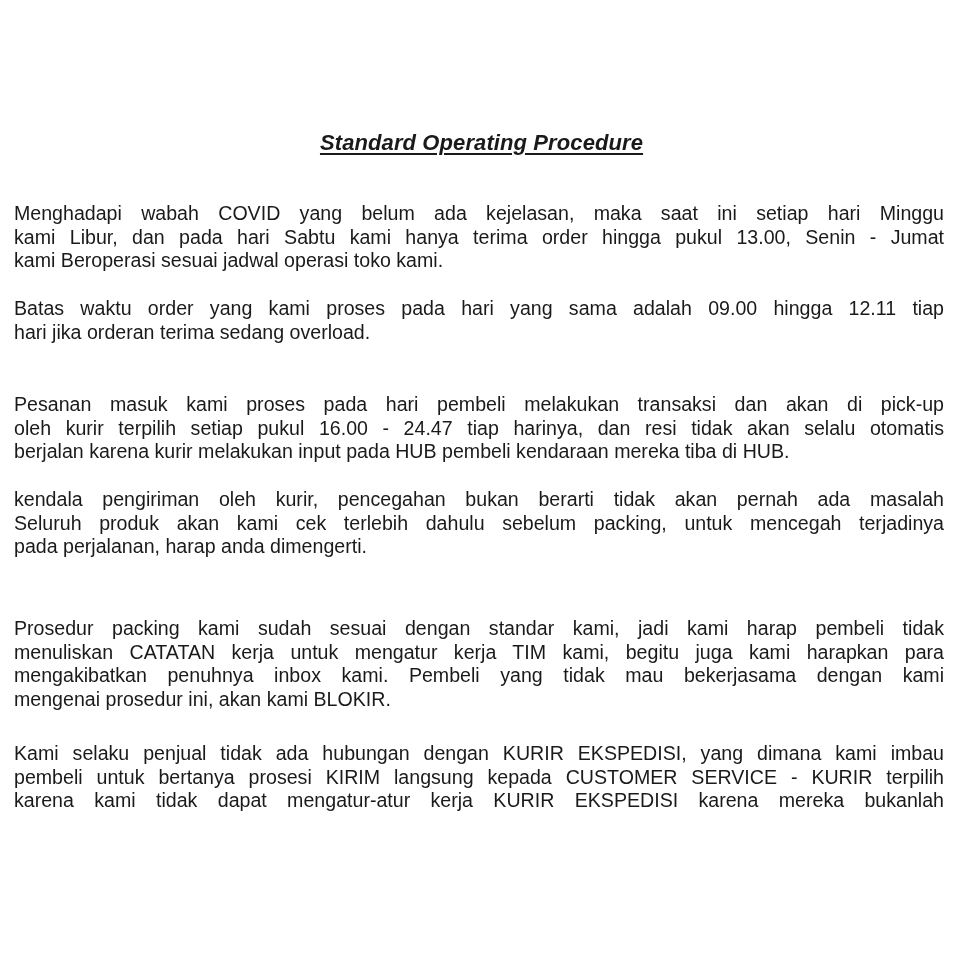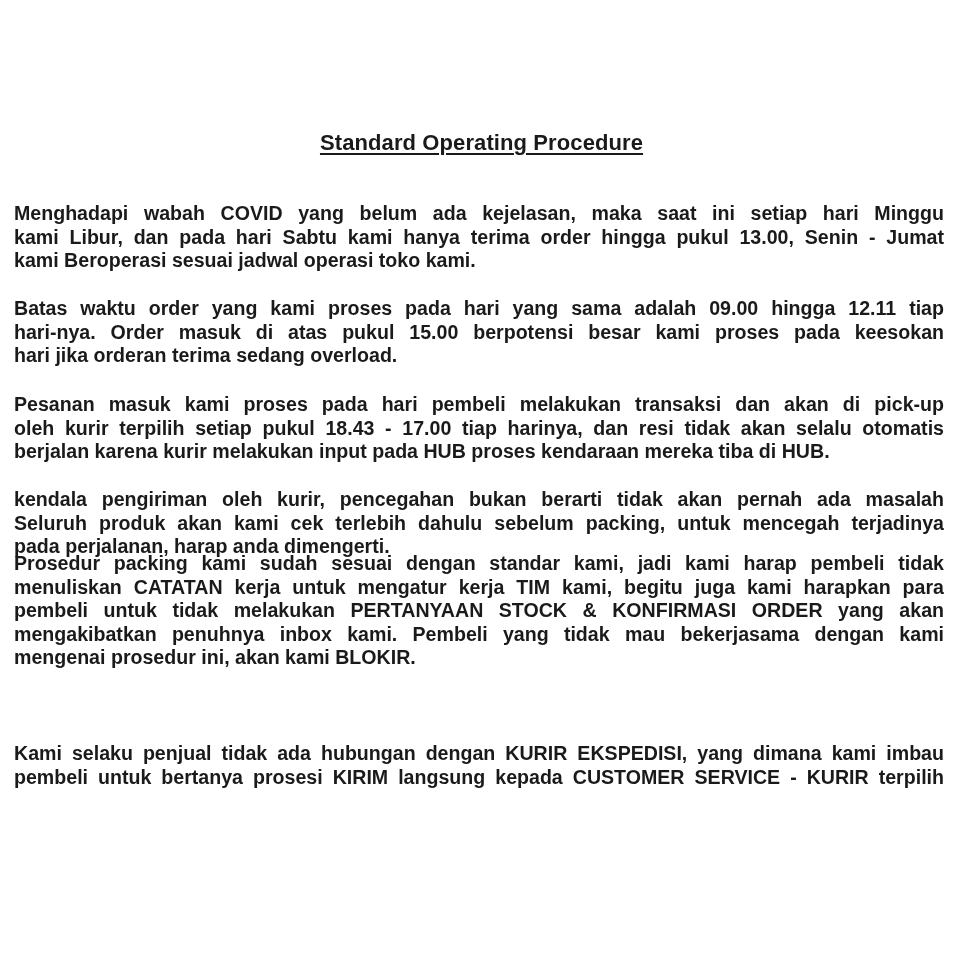--- a/index.html
+++ b/index.html
@@ -19,27 +19,28 @@
       position: absolute;
       left: 0;
       width: 963px;
       top: 130px;
       text-align: center;
       font-size: 22px;
       font-weight: bold;
       text-decoration: underline;
       text-underline-offset: 3px;
       letter-spacing: 0.1px;
+      font-style: italic;
     }
     .para {
       position: absolute;
       left: 14px;
       width: 930px;
       font-size: 19.6px;
-      font-weight: bold;
+      font-weight: normal;
       line-height: 23.6px;
     }
     .line {
       display: block;
       white-space: nowrap;
       text-align: justify;
       text-align-last: justify;
       height: 23.6px;
       overflow: visible;
     }
@@ -55,42 +56,41 @@
   <div class="title">Standard Operating Procedure</div>
 
   <div class="para" style="top:202px;">
     <span class="line">Menghadapi  wabah  COVID yang  belum ada kejelasan, maka  saat  ini  setiap  hari  Minggu</span>
     <span class="line">kami Libur, dan pada hari Sabtu kami hanya terima order hingga pukul 13.00, Senin - Jumat</span>
     <span class="line last">kami Beroperasi sesuai jadwal operasi toko kami.</span>
   </div>
 
   <div class="para" style="top:297px;">
     <span class="line">Batas waktu order yang kami proses pada hari yang sama  adalah 09.00  hingga  12.11  tiap</span>
-    <span class="line">hari-nya. Order  masuk di atas  pukul 15.00  berpotensi  besar  kami proses pada  keesokan</span>
     <span class="line last">hari jika orderan terima sedang overload.</span>
   </div>
 
   <div class="para" style="top:393px;">
     <span class="line">Pesanan masuk kami proses pada hari pembeli  melakukan  transaksi  dan  akan  di pick-up</span>
-    <span class="line">oleh kurir terpilih setiap pukul 18.43 - 17.00 tiap harinya, dan resi tidak akan selalu otomatis</span>
-    <span class="line last">berjalan karena kurir melakukan input pada HUB proses kendaraan mereka tiba di HUB.</span>
+    <span class="line">oleh kurir terpilih setiap pukul 16.00 - 24.47 tiap harinya, dan resi tidak akan selalu otomatis</span>
+    <span class="line last">berjalan karena kurir melakukan input pada HUB pembeli kendaraan mereka tiba di HUB.</span>
   </div>
 
   <div class="para" style="top:488px;">
     <span class="line">kendala  pengiriman oleh kurir, pencegahan bukan  berarti tidak akan  pernah  ada  masalah</span>
     <span class="line">Seluruh produk akan kami cek terlebih dahulu sebelum packing, untuk mencegah terjadinya</span>
     <span class="line last">pada perjalanan, harap anda dimengerti.</span>
   </div>
 
-  <div class="para" style="top:552px;">
+  <div class="para" style="top:617px;">
     <span class="line">Prosedur packing kami  sudah sesuai dengan  standar kami, jadi  kami  harap pembeli  tidak</span>
     <span class="line">menuliskan CATATAN kerja untuk mengatur kerja TIM kami, begitu  juga kami  harapkan  para</span>
-    <span class="line">pembeli untuk tidak melakukan PERTANYAAN  STOCK  &amp;  KONFIRMASI  ORDER  yang  akan</span>
     <span class="line">mengakibatkan  penuhnya  inbox  kami. Pembeli  yang  tidak  mau bekerjasama dengan kami</span>
     <span class="line last">mengenai prosedur ini, akan kami BLOKIR.</span>
   </div>
 
   <div class="para" style="top:727px;margin-top:15px;">
     <span class="line">Kami selaku penjual tidak ada hubungan dengan KURIR EKSPEDISI, yang dimana kami imbau</span>
     <span class="line">pembeli untuk bertanya prosesi KIRIM langsung kepada CUSTOMER SERVICE - KURIR terpilih</span>
+    <span class="line">karena  kami  tidak  dapat  mengatur-atur  kerja  KURIR EKSPEDISI  karena  mereka  bukanlah</span>
   </div>
 
 </div>
 
 </body></html>

